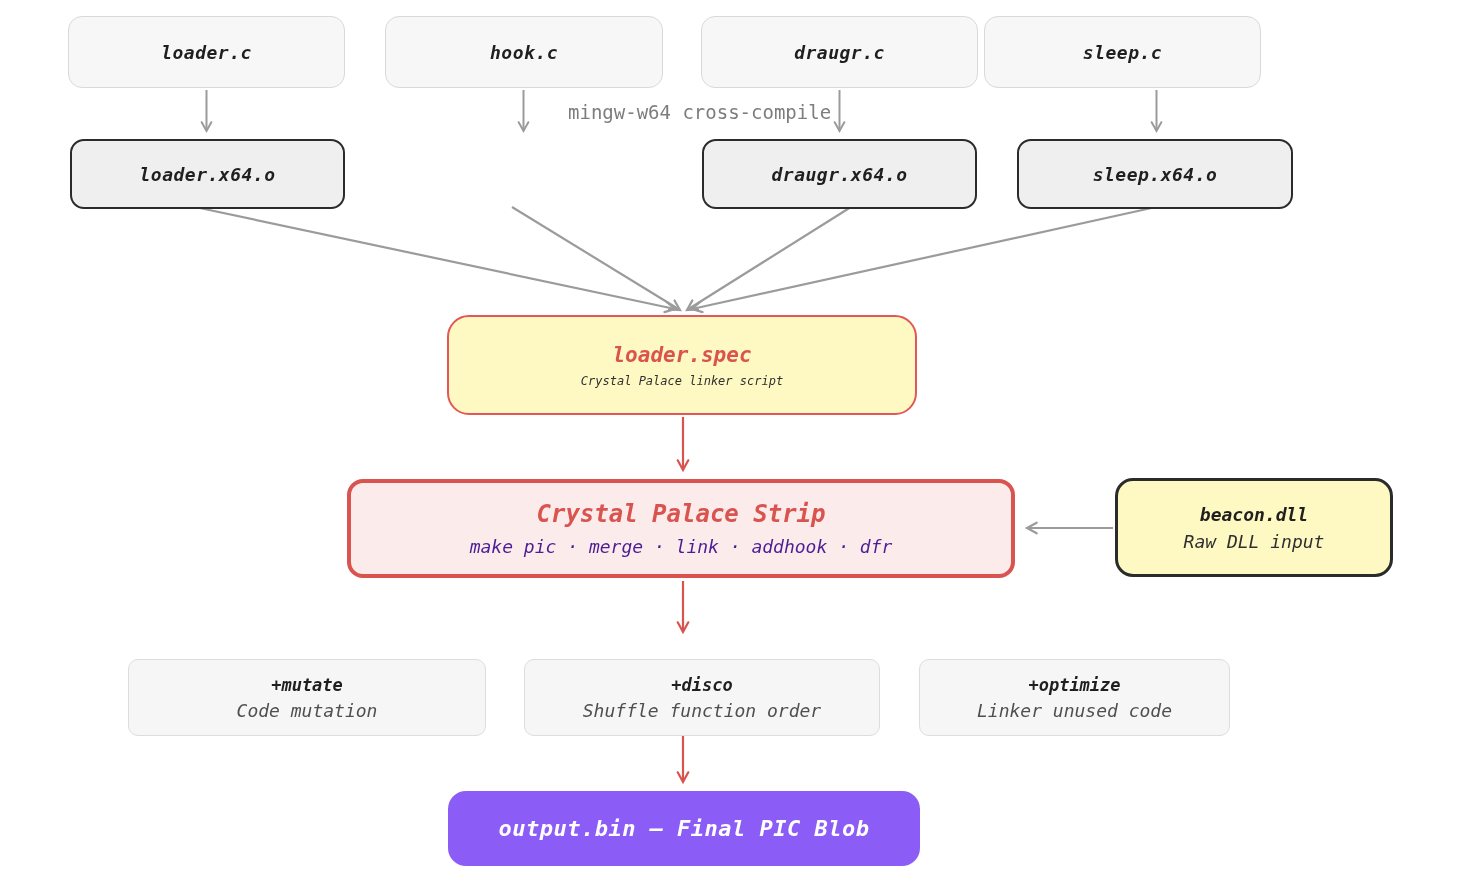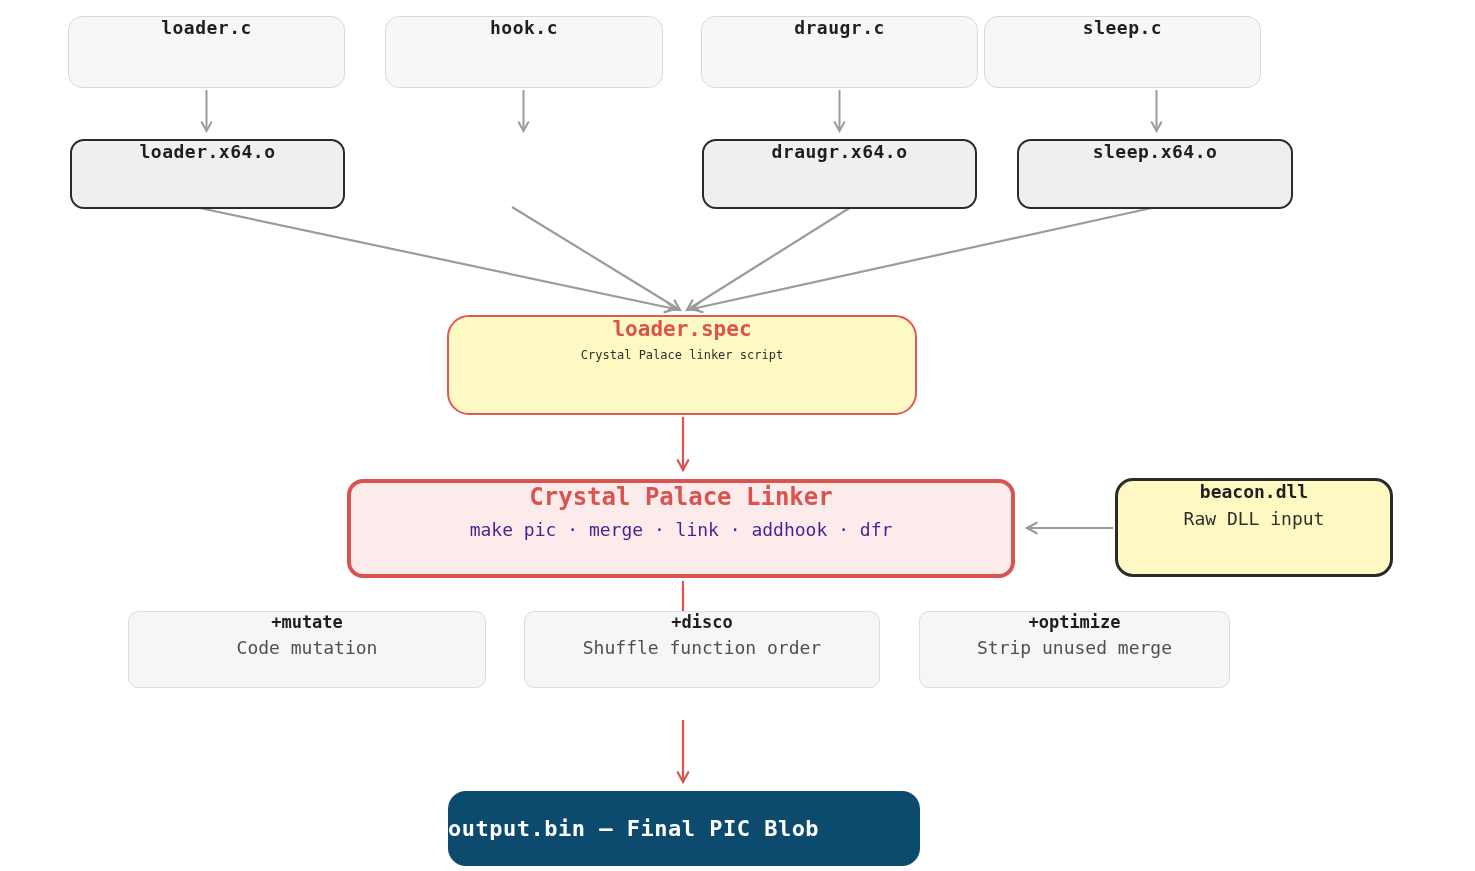--- a/index.html
+++ b/index.html
@@ -6,22 +6,23 @@
   .canvas{
     position:relative;
     width:1475px;height:871px;
     background:#ffffff;
     font-family:"DejaVu Sans Mono","Liberation Mono",monospace;
     overflow:hidden;
   }
   svg.edges{position:absolute;left:0;top:0;z-index:0;}
   .node{
     position:absolute;z-index:1;box-sizing:border-box;
-    display:flex;flex-direction:column;align-items:center;justify-content:flex-start;
+    display:flex;flex-direction:column;align-items:center;justify-content:center;
     text-align:center;
+    font-style:italic;
   }
   .src{background:#f7f7f7;border:1.5px solid #d9d9d9;border-radius:14px;top:16px;height:72px;}
   .obj{background:#efefef;border:2.5px solid #2b2b2b;border-radius:14px;top:139px;height:70px;}
   .node .label{font-weight:bold;font-size:18px;color:#1f1f1f;letter-spacing:0.5px;}
   .spec{
     left:447px;top:315px;width:470px;height:100px;
     background:#fef9c3;border:2px solid #e25757;border-radius:22px;
   }
   .spec .title{font-weight:bold;font-size:21px;color:#d9534f;margin-bottom:7px;}
   .spec .sub{font-size:12px;color:#2f2f2f;}
@@ -31,28 +32,28 @@
   }
   .linker .title{font-weight:bold;font-size:24px;color:#d9534f;margin-bottom:8px;}
   .linker .sub{font-size:18px;color:#4c1d95;}
   .beacon{
     left:1115px;top:478px;width:278px;height:99px;
     background:#fef9c3;border:3px solid #2b2b2b;border-radius:18px;
   }
   .beacon .title{font-weight:bold;font-size:18px;color:#1f1f1f;margin-bottom:6px;}
   .beacon .sub{font-size:18px;color:#2f2f2f;}
   .plugin{
-    top:611px;height:77px;
+    top:659px;height:77px;
     background:#f6f6f6;border:1.5px solid #dddddd;border-radius:10px;
   }
   .plugin .title{font-weight:bold;font-size:17px;color:#1f1f1f;margin-bottom:5px;}
   .plugin .sub{font-size:18px;color:#4f4f4f;}
   .output{
     left:448px;top:791px;width:472px;height:75px;
-    background:#0c4a6e;border-radius:18px;
+    background:#8b5cf6;border-radius:18px;
     flex-direction:row;
   }
   .output .label{font-weight:bold;font-size:22px;color:#ffffff;letter-spacing:0.5px;}
   .compile-label{
     position:absolute;z-index:2;left:568px;top:101px;
     font-size:19px;color:#7d7d7d;white-space:nowrap;
   }
 </style>
 </head>
 <body>
@@ -85,20 +86,21 @@
 
     <line x1="1113" y1="528" x2="1027" y2="528" stroke="#9b9b9b" stroke-width="2.2" marker-end="url(#arrow-gray)"></line>
 
     <g stroke="#d9534f" stroke-width="2.2">
       <line x1="683" y1="417" x2="683" y2="470" marker-end="url(#arrow-red)"></line>
       <line x1="683" y1="581" x2="683" y2="632" marker-end="url(#arrow-red)"></line>
       <line x1="683" y1="720" x2="683" y2="782" marker-end="url(#arrow-red)"></line>
     </g>
   </svg>
 
+  <div class="compile-label">mingw-w64 cross-compile</div>
 
   <div class="node src" style="left:68px;width:277px">
     <div class="label">loader.c</div>
   </div>
   <div class="node src" style="left:385px;width:278px">
     <div class="label">hook.c</div>
   </div>
   <div class="node src" style="left:701px;width:277px">
     <div class="label">draugr.c</div>
   </div>
@@ -115,39 +117,39 @@
   <div class="node obj" style="left:1017px;width:276px">
     <div class="label">sleep.x64.o</div>
   </div>
 
   <div class="node spec">
     <div class="title">loader.spec</div>
     <div class="sub">Crystal Palace linker script</div>
   </div>
 
   <div class="node linker">
-    <div class="title">Crystal Palace Linker</div>
+    <div class="title">Crystal Palace Strip</div>
     <div class="sub">make pic · merge · link · addhook · dfr</div>
   </div>
 
   <div class="node beacon">
     <div class="title">beacon.dll</div>
     <div class="sub">Raw DLL input</div>
   </div>
 
   <div class="node plugin" style="left:128px;width:358px">
     <div class="title">+mutate</div>
     <div class="sub">Code mutation</div>
   </div>
   <div class="node plugin" style="left:524px;width:356px">
     <div class="title">+disco</div>
     <div class="sub">Shuffle function order</div>
   </div>
   <div class="node plugin" style="left:919px;width:311px">
     <div class="title">+optimize</div>
-    <div class="sub">Strip unused merge</div>
+    <div class="sub">Linker unused code</div>
   </div>
 
   <div class="node output">
     <div class="label">output.bin — Final PIC Blob</div>
   </div>
 
 </div>
 
 </body></html>

